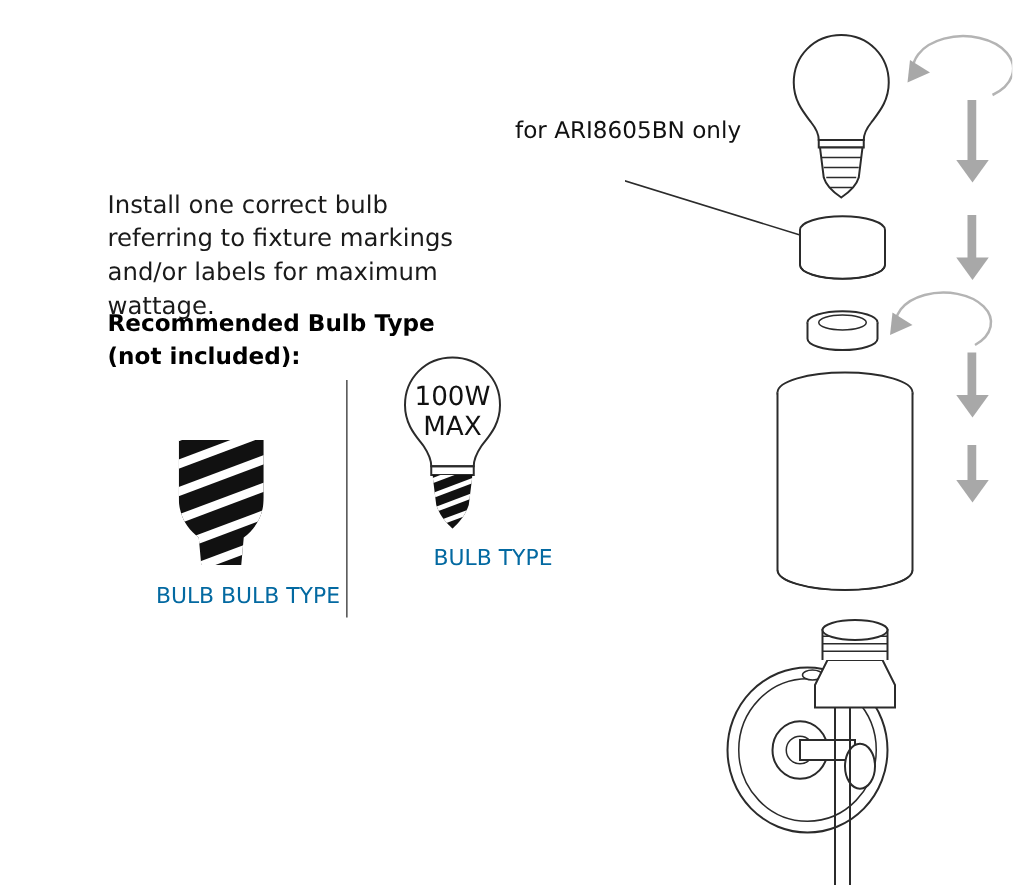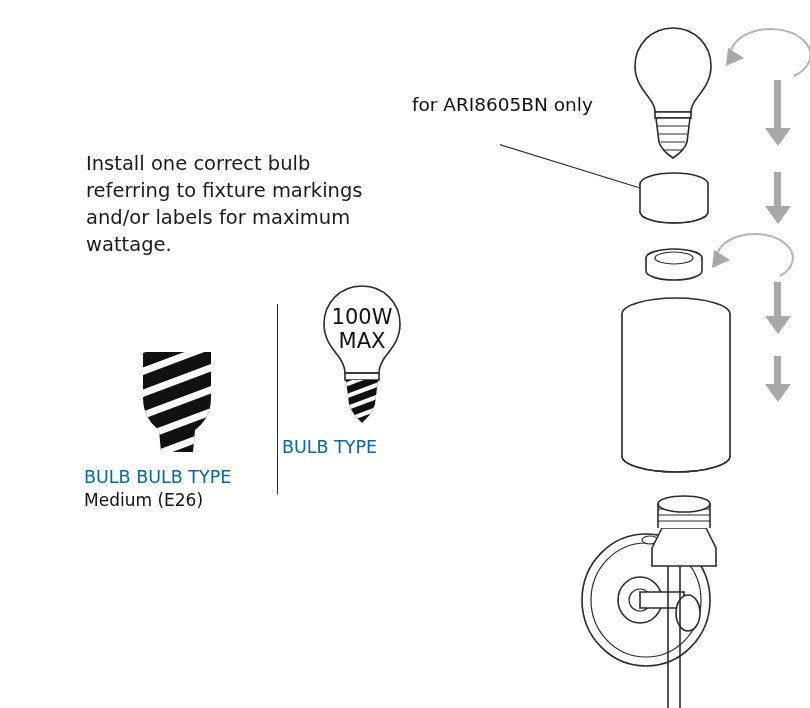--- a/index.html
+++ b/index.html
@@ -55,21 +55,21 @@
   .spec-divider {
     position: absolute;
     left: 193px;
     top: 4px;
     width: 1px;
     height: 190px;
     background: #2a2a2a;
   }
   .spec-col {
     position: absolute;
-    text-align: left;
+    text-align: right;
   }
   .spec-col.left  { left: 0px;   top: 40px; width: 188px; }
   .spec-col.right { left: 198px; top: 10px; width: 160px; }
 
   .spec-art {
     height: 118px;
     display: flex;
     align-items: flex-end;
     justify-content: center;
   }
@@ -109,20 +109,24 @@
   .arrowgray { fill: #a8a8a8; }
   .arcgray { fill: none; stroke: #b4b4b4; stroke-width: 2; }
 </style>
 </head>
 <body>
 
 <div class="page">
 
   <div class="instruction">Install one correct bulb referring to fixture markings and/or labels for maximum wattage.</div>
 
+  <div class="rec-heading">
+    <span>Recommended Bulb Type</span><br>
+    <span>(not included):</span>
+  </div>
 
   <div class="spec-panel">
     <div class="spec-divider"></div>
 
     <div class="spec-col left">
       <div class="spec-art">
         <svg width="110" height="112" viewBox="0 0 110 112">
           <defs>
             <clipPath id="baseClip">
               <path d="M20 6 h68 v46 c0 16 -8 26 -16 32 l-2 22 h-32 l-2 -22 c-8 -6 -16 -16 -16 -32 z"></path>
@@ -137,21 +141,20 @@
               <line x1="-30" y1="66" x2="130" y2="6"></line>
               <line x1="-30" y1="88" x2="130" y2="28"></line>
               <line x1="-30" y1="110" x2="130" y2="50"></line>
               <line x1="-30" y1="132" x2="130" y2="72"></line>
               <line x1="-30" y1="154" x2="130" y2="94"></line>
             </g>
           </g>
         </svg>
       </div>
       <div class="spec-label">BULB BULB TYPE</div>
-      <div class="spec-sub">Medium (E26)</div>
     </div>
 
     <div class="spec-col right">
       <div class="spec-art">
         <svg width="112" height="148" viewBox="0 0 112 148">
 
           <path class="ln" d="M56 6
                               c-22 0 -38 17 -38 38
                               c0 16 9 25 15 33
                               c4 6 6 10 6 16

